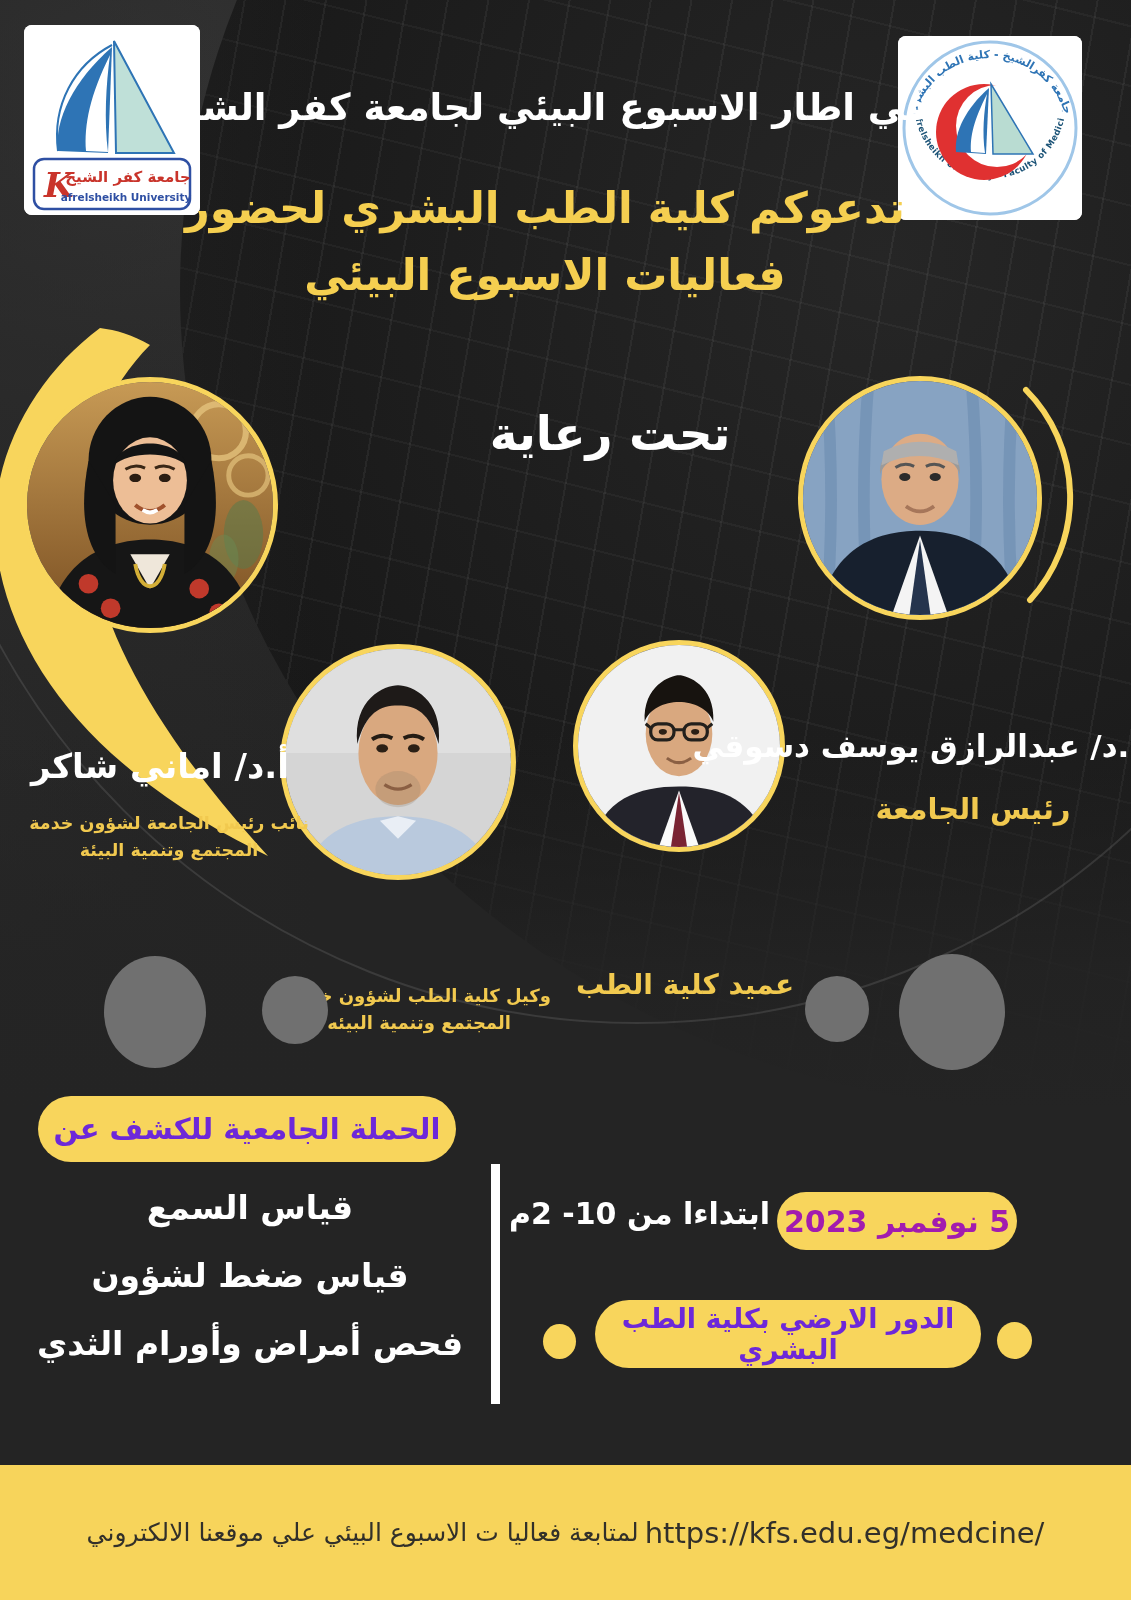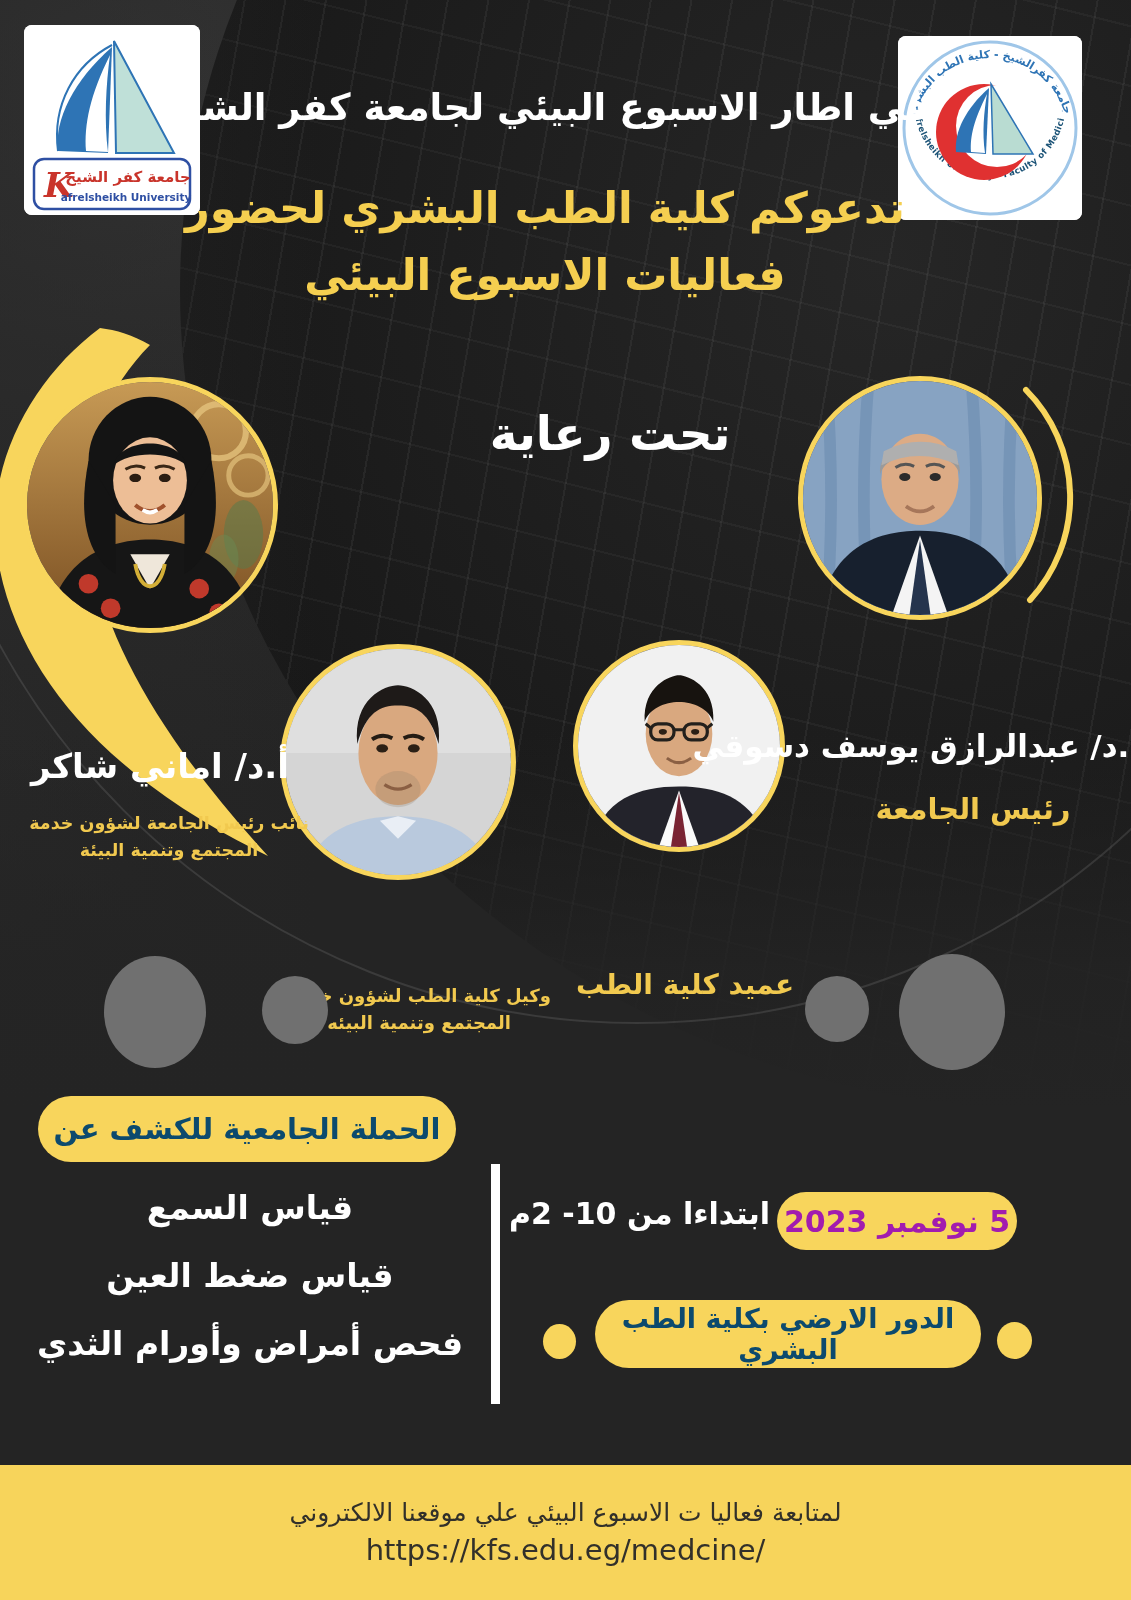--- a/index.html
+++ b/index.html
@@ -39,37 +39,37 @@
   .name-amani{left:5px; top:746px; width:310px; font-size:34px;}
   .title-amani{left:18px; top:810px; width:284px; font-size:17.5px; line-height:1.55;}
   .name-president{left:840px; top:728px; width:300px; font-size:31px;}
   .title-president{left:838px; top:792px; width:252px; font-size:29px;}
   .name-wael{left:250px; top:918px; width:300px; font-size:34px;}
   .title-wael{left:268px; top:982px; width:284px; font-size:18px; line-height:1.5;}
   .name-taha{left:545px; top:904px; width:280px; font-size:33px;}
   .title-taha{left:545px; top:968px; width:262px; font-size:28px;}
   
   .pill{
-    background:#F8D55C; border-radius:36px; color:#0c4a6e;
+    background:#F8D55C; border-radius:36px; color:#6d28d9;
     direction:rtl; text-align:center; font-weight:700;
     display:flex; align-items:center; justify-content:center;
   }
   .campaign-pill{left:38px; top:1096px; width:418px; height:66px; font-size:29px;}
   .date-pill{left:777px; top:1192px; width:240px; height:58px; font-size:30px; color:#a21caf;}
   .location-pill{left:595px; top:1300px; width:386px; height:68px; font-size:27px;}
   .campaign-item{left:25px; width:450px; font-size:33px;}
   .divider{left:491px; top:1164px; width:9px; height:240px; background:#fff;}
   .time-text{left:530px; top:1196px; width:240px; font-size:30px;}
   .dot{border-radius:50%;}
   .dot-yellow{background:#F8D55C;}
   .dot-gray{background:#707070;}
   
   .footer{
     left:0; top:1465px; width:1131px; height:135px; background:#F7D45B;
-    display:flex; flex-direction:column; align-items:center; justify-content:center; gap:6px;
+    display:flex; flex-direction:row; align-items:center; justify-content:center; gap:6px;
   }
   .footer-note{direction:rtl; color:#32302a; font-size:25px; font-weight:500;}
   .footer-url{direction:ltr; color:#32302a; font-size:29px; font-weight:500;}
   
   .photo{border-radius:50%; border:5px solid #F8D55C; overflow:hidden; background:#555;}
   .photo svg{display:block; width:100%; height:100%;}
   .logo-card{background:#fff; border-radius:8px; overflow:hidden;}
 </style>
 </head>
 <body>
@@ -221,21 +221,21 @@
 
   <div class="abs txt title-taha ylw">عميد كلية الطب</div>
 
   <div class="abs dot dot-gray" style="left:104px; top:956px; width:102px; height:112px;"></div>
   <div class="abs dot dot-gray" style="left:262px; top:976px; width:66px; height:68px;"></div>
   <div class="abs dot dot-gray" style="left:805px; top:976px; width:64px; height:66px;"></div>
   <div class="abs dot dot-gray" style="left:899px; top:954px; width:106px; height:116px;"></div>
 
   <div class="abs pill campaign-pill">الحملة الجامعية للكشف عن</div>
   <div class="abs txt campaign-item" style="top:1188px;">قياس السمع</div>
-  <div class="abs txt campaign-item" style="top:1256px;">قياس ضغط العين</div>
+  <div class="abs txt campaign-item" style="top:1256px;">قياس ضغط لشؤون</div>
   <div class="abs txt campaign-item" style="top:1324px;">فحص أمراض وأورام الثدي</div>
 
   <div class="abs divider"></div>
 
   <div class="abs txt time-text nowrap">ابتداءا من 10- 2م</div>
   <div class="abs pill date-pill">5 نوفمبر 2023</div>
   <div class="abs dot dot-yellow" style="left:543px; top:1324px; width:33px; height:35px;"></div>
   <div class="abs pill location-pill">الدور الارضي بكلية الطب البشري</div>
   <div class="abs dot dot-yellow" style="left:997px; top:1322px; width:35px; height:37px;"></div>
 

